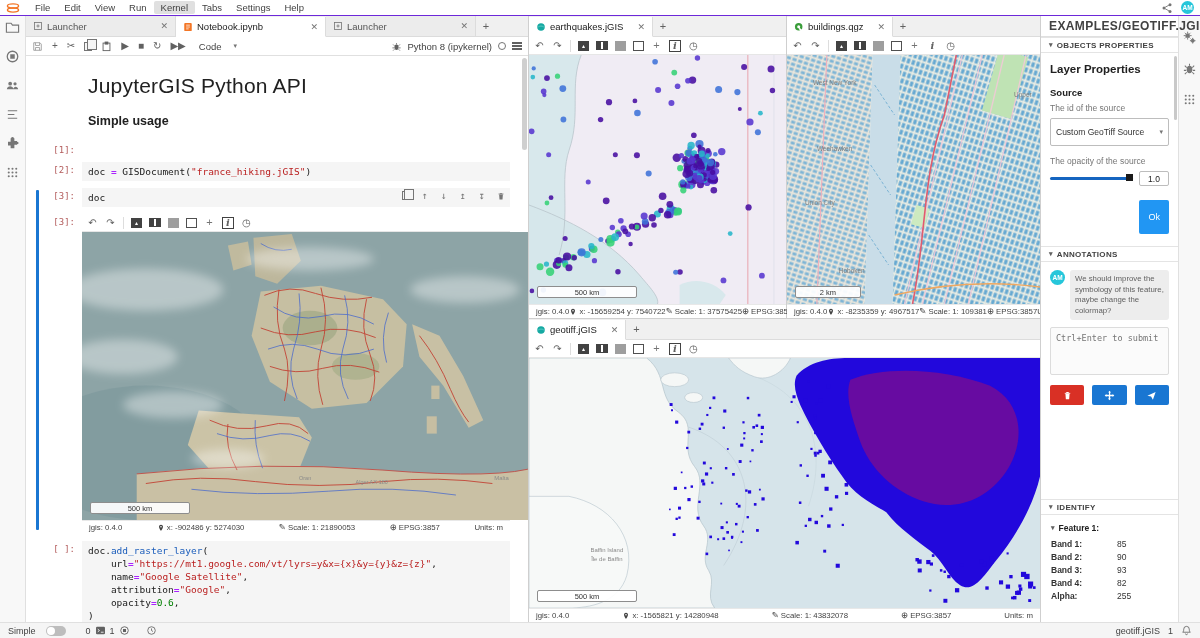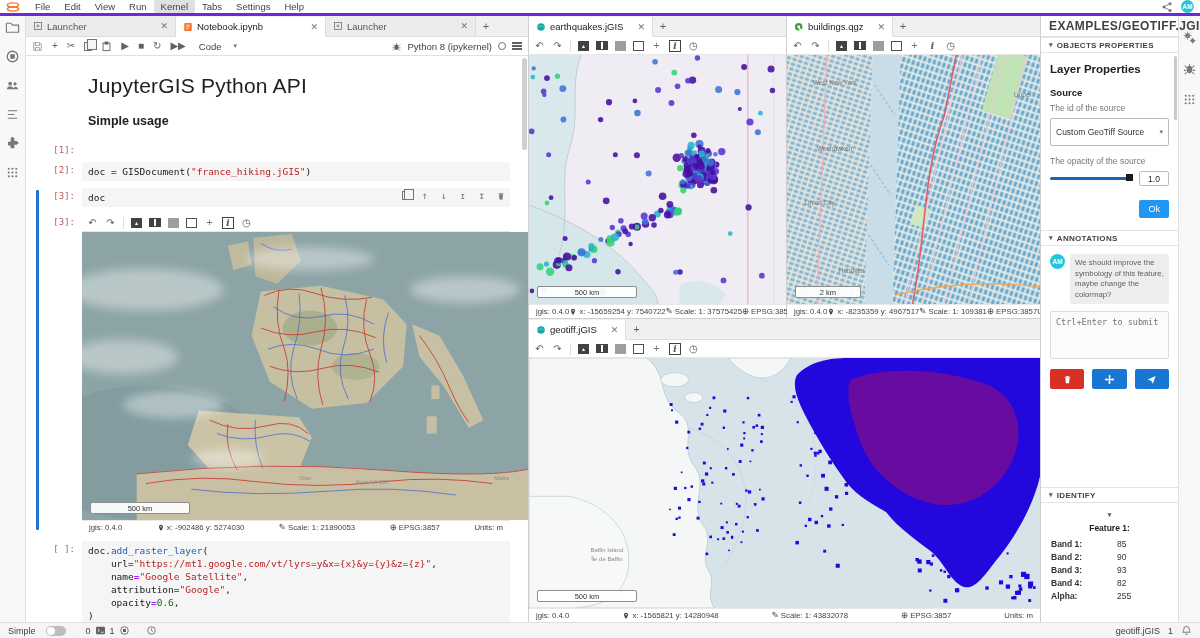--- a/index.html
+++ b/index.html
@@ -1,21 +1,21 @@
 <!DOCTYPE html>
 <html><head>
 <meta charset="utf-8">
 <style>
   *{box-sizing:border-box;margin:0;padding:0;}
   html,body{width:1200px;height:638px;overflow:hidden;}
   body{font-family:"Liberation Sans",sans-serif;font-size:10px;color:#212121;background:#fff;}
   .app{width:1200px;height:638px;display:flex;flex-direction:column;}
 
   
-  .menubar{height:16px;background:#fff;border-bottom:3px solid #6d28d9;display:flex;align-items:center;padding:0 6px;flex:0 0 16px;}
+  .menubar{height:16px;background:#fff;border-bottom:1px solid #6d28d9;display:flex;align-items:center;padding:0 6px;flex:0 0 16px;}
   .logo{width:14px;height:12px;margin-right:8px;}
   .menu-item{padding:1px 7px;font-size:9.5px;color:#424242;cursor:default;border-radius:2px;}
   .menu-item.hl{background:#e0e0e0;}
   .menubar-right{margin-left:auto;display:flex;align-items:center;gap:8px;}
   .avatar{width:13px;height:13px;border-radius:50%;background:#26c6da;color:#fff;font-size:6.5px;font-weight:bold;display:flex;align-items:center;justify-content:center;}
   .mb-ic{width:12px;height:12px;}
 
   
   .main{flex:1;display:flex;min-height:0;}
   .actbar{width:26px;background:#f8f8f8;border-right:1px solid #e0e0e0;display:flex;flex-direction:column;align-items:center;padding-top:4px;gap:14px;flex:0 0 26px;}
@@ -115,31 +115,31 @@
   .pp-title{font-size:11.5px;font-weight:bold;margin:2px 0 12px 0;color:#212121;}
   .pp-sub{font-size:9.5px;font-weight:bold;margin-bottom:5px;}
   .pp-desc{color:#757575;font-size:8.5px;margin-bottom:5px;}
   .pp-select{height:17px;border:1px solid #bdbdbd;border-radius:2px;display:flex;align-items:center;justify-content:space-between;padding:13px 5px;font-size:8.5px;color:#333;background:#fff;margin-bottom:10px;}
   .pp-select .chev{color:#757575;font-size:7px;}
   .slrow{display:flex;align-items:center;gap:6px;margin-bottom:14px;}
   .sltrack{flex:1;height:3px;background:#1565c0;border-radius:2px;position:relative;}
   .slthumb{position:absolute;right:0;top:-3px;width:7px;height:7px;background:#1a1a1a;}
   .slval{width:30px;height:15px;border:1px solid #bdbdbd;border-radius:2px;display:flex;align-items:center;justify-content:center;font-size:8.5px;}
   .okrow{display:flex;justify-content:flex-end;margin-bottom:6px;}
-  .okbtn{background:#2196f3;color:#fff;border:none;border-radius:2px;font-size:9px;padding:4px 9px;}
+  .okbtn{background:#2196f3;color:#fff;border:none;border-radius:2px;font-size:9px;padding:12px 9px;}
   .annrow{display:flex;gap:5px;margin-bottom:7px;align-items:flex-start;}
   .annmsg{flex:1;background:#ededed;border-radius:3px;padding:4px 5px;font-size:7.8px;color:#616161;line-height:1.35;}
   .annbox{border:1px solid #dcdcdc;background:#fbfbfb;border-radius:2px;height:48px;padding:5px;font-family:"DejaVu Sans Mono",monospace;font-size:8.5px;color:#757575;margin-bottom:10px;}
   .btnrow{display:flex;gap:8px;margin-bottom:4px;}
   .abtn{flex:1;height:20px;border:none;border-radius:2px;display:flex;align-items:center;justify-content:center;}
   .abtn svg{width:11px;height:11px;}
   .abtn.red{background:#d93025;}
   .abtn.blue{background:#1976d2;}
   .idrows{padding:4px 10px;}
-  .feathead{font-size:8.5px;font-weight:bold;margin:4px 0 6px 0;display:flex;gap:4px;align-items:center;flex-direction:column;}
+  .feathead{font-size:8.5px;font-weight:bold;margin:4px 0 6px 0;display:flex;gap:4px;align-items:center;}
   .idrow{display:flex;margin-bottom:3px;font-size:8.5px;}
   .idrow .l{width:58px;font-weight:bold;color:#333;}
   .idrow .v{color:#333;padding-left:8px;}
   .ppscroll{position:absolute;right:1px;top:40px;width:3px;height:64px;background:#c9c9c9;border-radius:2px;}
   .propgap{flex:1;}
 
   
   .statusbar{height:16px;flex:0 0 16px;background:#f5f5f5;border-top:1px solid #e0e0e0;display:flex;align-items:center;padding:0 8px;font-size:9px;color:#424242;gap:6px;}
   .toggle{width:20px;height:10px;background:#bdbdbd;border-radius:6px;position:relative;margin-left:4px;}
   .toggle::before{content:"";position:absolute;left:1px;top:1px;width:8px;height:8px;background:#fff;border-radius:50%;}

